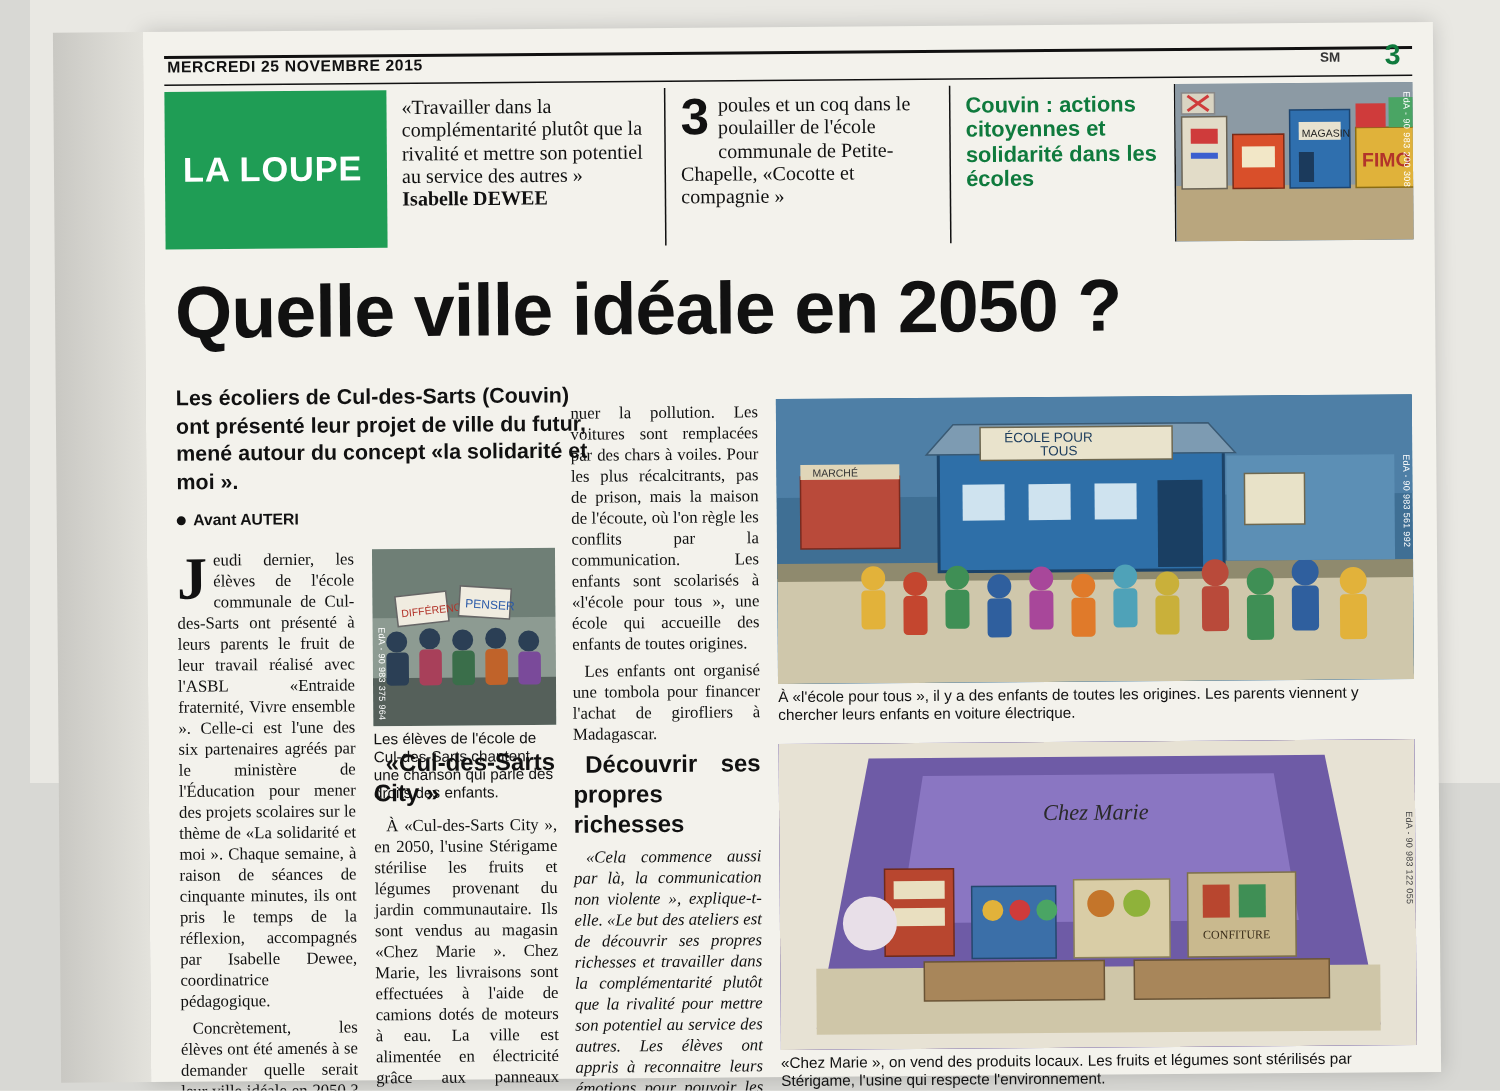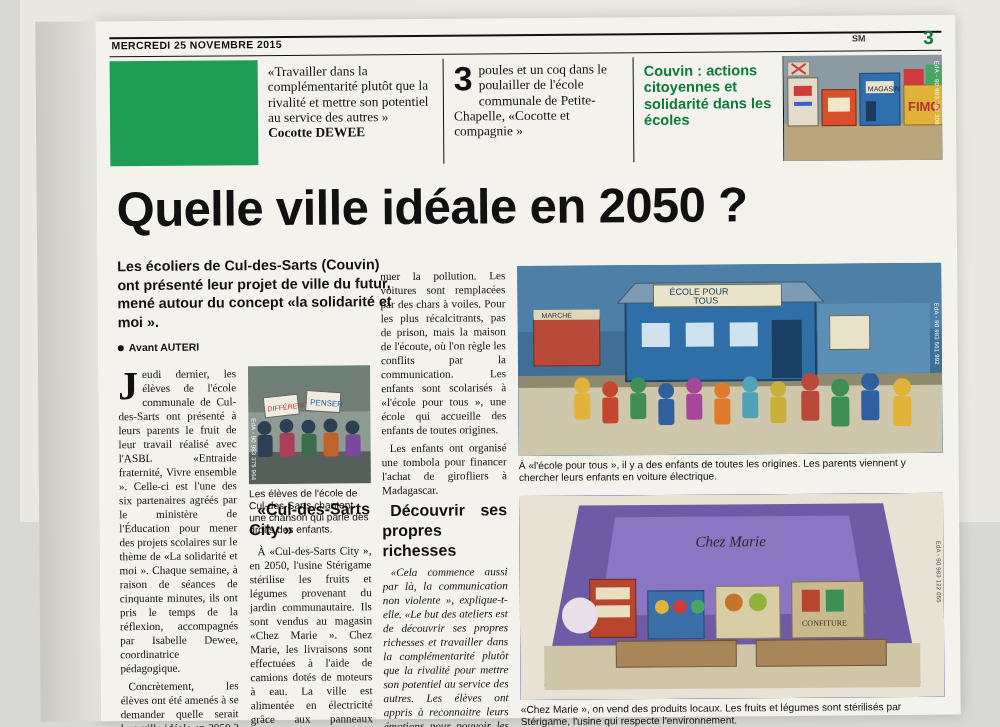--- a/index.html
+++ b/index.html
@@ -35,21 +35,21 @@
     position: absolute; left: 14px; top: 16px; width: 832px; height: 20px;
     border-top: 2px solid #111;
     border-bottom: 1px solid #111;
   }
   .dateline {
     position: absolute; left: 16px; top: 18px;
     font-family: "Liberation Sans", sans-serif;
     font-size: 10.5px; font-weight: bold; letter-spacing: 0.4px; color: #111;
   }
   .sm-tag {
-    position: absolute; right: 90px; top: 18px;
+    position: absolute; right: 62px; top: 18px;
     font-family: "Liberation Sans", sans-serif;
     font-size: 9px; font-weight: bold; color: #333;
   }
   .folio {
     position: absolute; right: 14px; top: 10px;
     width: 26px; height: 26px;
     font-family: "Liberation Sans", sans-serif;
     font-size: 19px; font-weight: bold; color: #0f7a3d;
     text-align: center; line-height: 26px;
   }
@@ -170,25 +170,26 @@
   <div id="sheet">
 
     <div class="masthead"></div>
     <div class="dateline">MERCREDI 25 NOVEMBRE 2015</div>
     <div class="sm-tag">SM</div>
     <div class="folio">3</div>
 
     <div class="banner">
 
       <div class="banner-green">
+        <div class="l2">LA LOUPE</div>
       </div>
 
       <div class="banner-quote">
         <span>«Travailler dans la complémentarité plutôt que la rivalité et mettre son potentiel au service des autres »</span>
-        <span class="who">Cocotte DEWEE</span>
+        <span class="who">Isabelle DEWEE</span>
       </div>
 
       <div class="banner-poules">
         <span class="big3">3</span>
         <span>poules et un coq dans le poulailler de l'école communale de Petite-Chapelle, «Cocotte et compagnie »</span>
       </div>
 
       <div class="banner-couvin">Couvin : actions citoyennes et solidarité dans les écoles</div>
 
       <div class="banner-photo">

